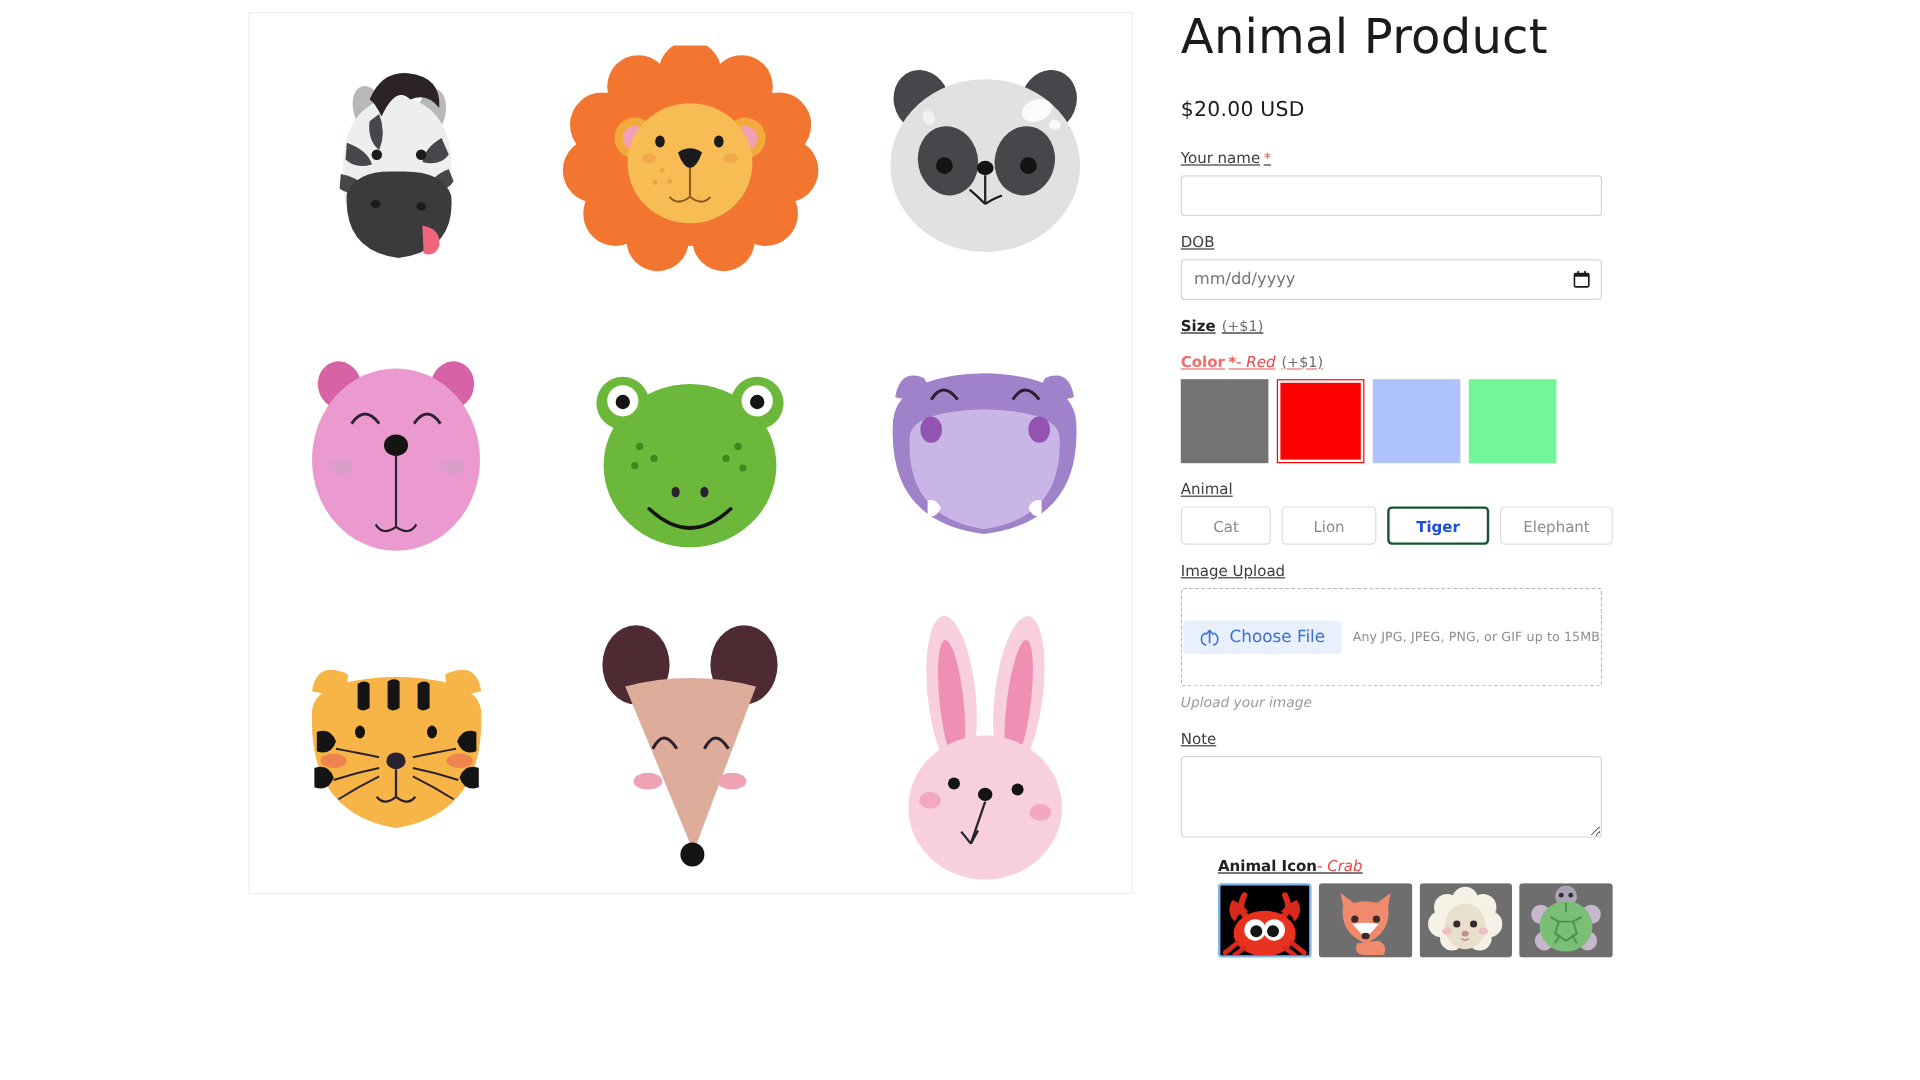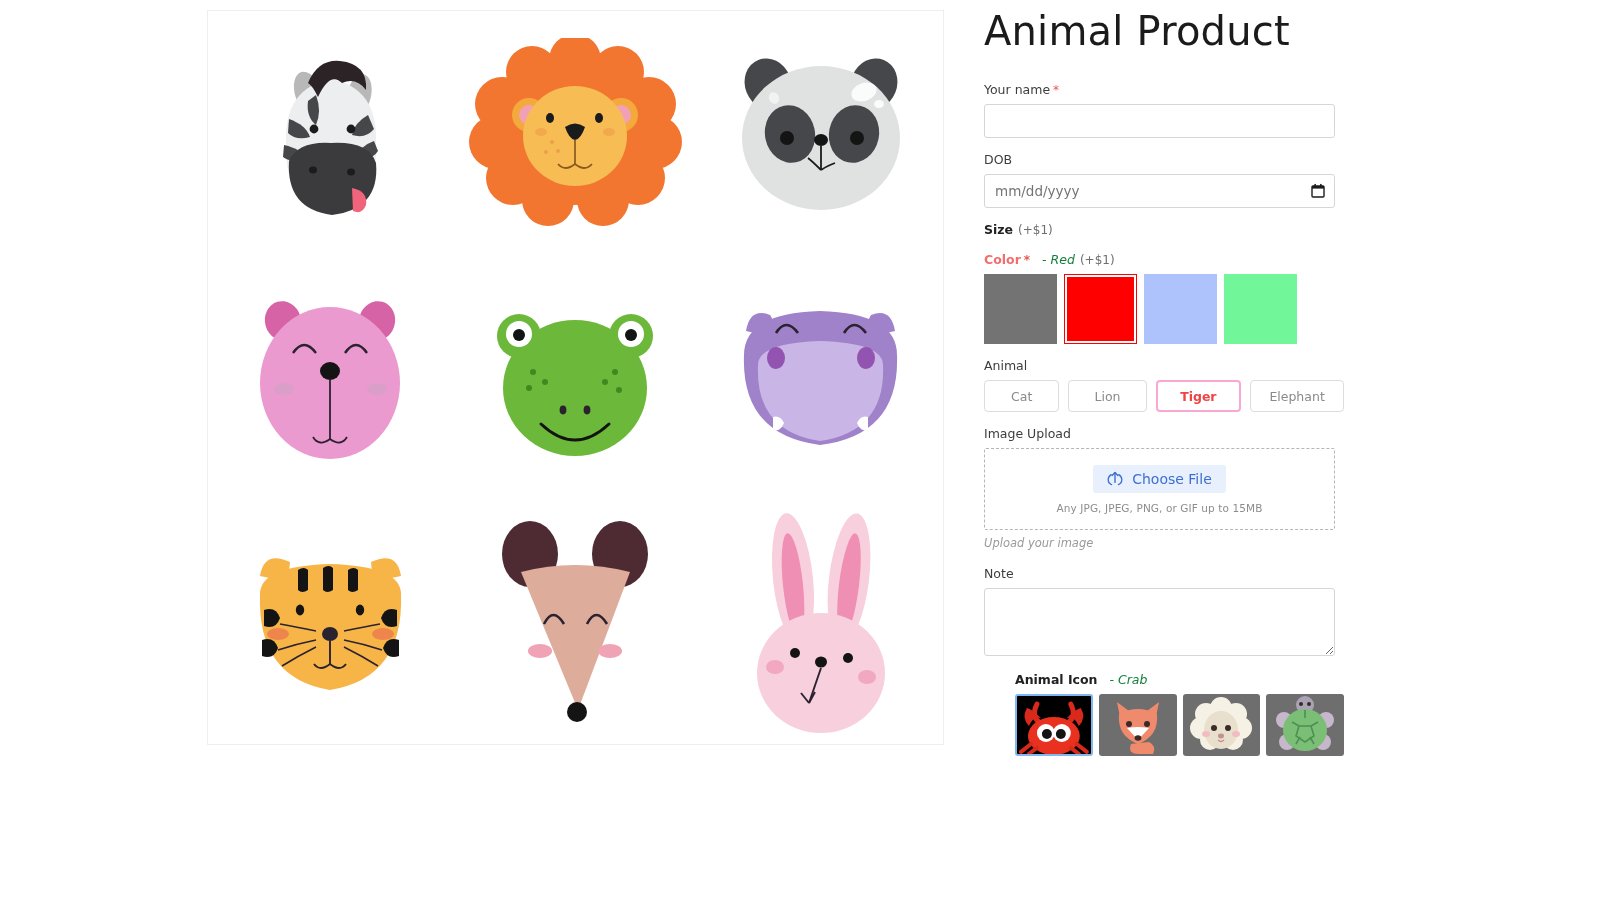--- a/index.html
+++ b/index.html
@@ -53,25 +53,26 @@
     letter-spacing: .2px;
   }
 
   .field { margin-bottom: 14px; }
   .field-label {
     display: block;
     font-size: 12.5px;
     color: #3d3d3d;
     margin-bottom: 7px;
     line-height: 1.2;
+    text-decoration: underline;
   }
   .field-label.bold { font-weight: 700; color: #222; }
   .field-label.error { color: #f26d6d; font-weight: 700; }
   .req-star { color: #e8564f; font-size: 12px; margin-left: 3px; }
-  .sel-value { color: #15803d; font-style: italic; font-weight: 400; margin-left: 12px; }
+  .sel-value { color: #ef4444; font-style: italic; font-weight: 400; margin-left: 0; }
   .price-note { color: #6e6e6e; font-weight: 400; margin-left: 5px; font-size: 12px; }
 
   .text-input, .select-input, .date-input {
     width: 351px;
     height: 34px;
     border: 1px solid #d6d6d6;
     border-radius: 3px;
     background: #fff;
     font-size: 13.5px;
     color: #333;
@@ -116,32 +117,32 @@
     display: flex; align-items: center; justify-content: center;
     border: 1px solid #dcdcdc;
     border-radius: 4px;
     background: #fff;
     font-size: 12.5px;
     color: #8a8a8a;
     cursor: pointer;
     white-space: nowrap;
   }
   .pill.selected {
-    border: 2px solid #f9a8d4;
-    color: #ef4444;
+    border: 2px solid #14532d;
+    color: #1d4ed8;
     font-weight: 700;
   }
 
   
   .dropzone {
     width: 351px;
     height: 82px;
     border: 1px dashed #b6b6b6;
     border-radius: 2px;
-    display: flex; flex-direction: column;
+    display: flex; flex-direction: row;
     align-items: center; justify-content: center;
     gap: 9px;
     background: #fff;
   }
   .choose-file {
     display: inline-flex; align-items: center; gap: 9px;
     background: #e8f0fe;
     color: #3c6fd0;
     border: none;
     border-radius: 3px;
@@ -380,20 +381,21 @@
           <ellipse cx="134" cy="170" rx="9" ry="7" fill="#f0a3bc" opacity=".9"></ellipse>
         </svg>
       </div>
 
     </div>
   </div>
 
   <div class="product-panel">
 
     <h1 class="product-title">Animal Product</h1>
+    <div class="product-price">$20.00 USD</div>
 
     <div class="field">
       <label class="field-label">
         <span>Your name</span><span class="req-star">*</span>
       </label>
       <input class="text-input" type="text" value="" style="">
     </div>
 
     <div class="field">
       <label class="field-label">DOB</label>

